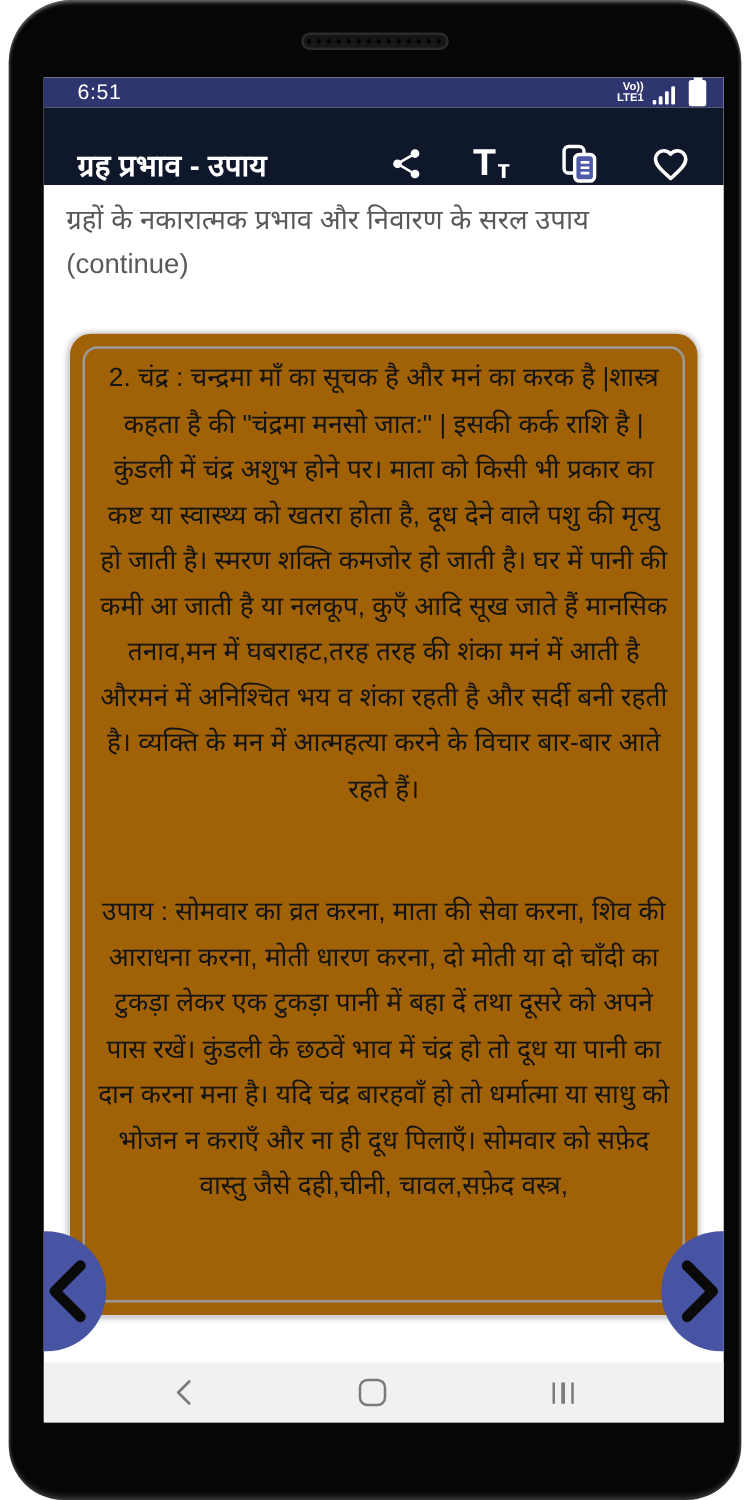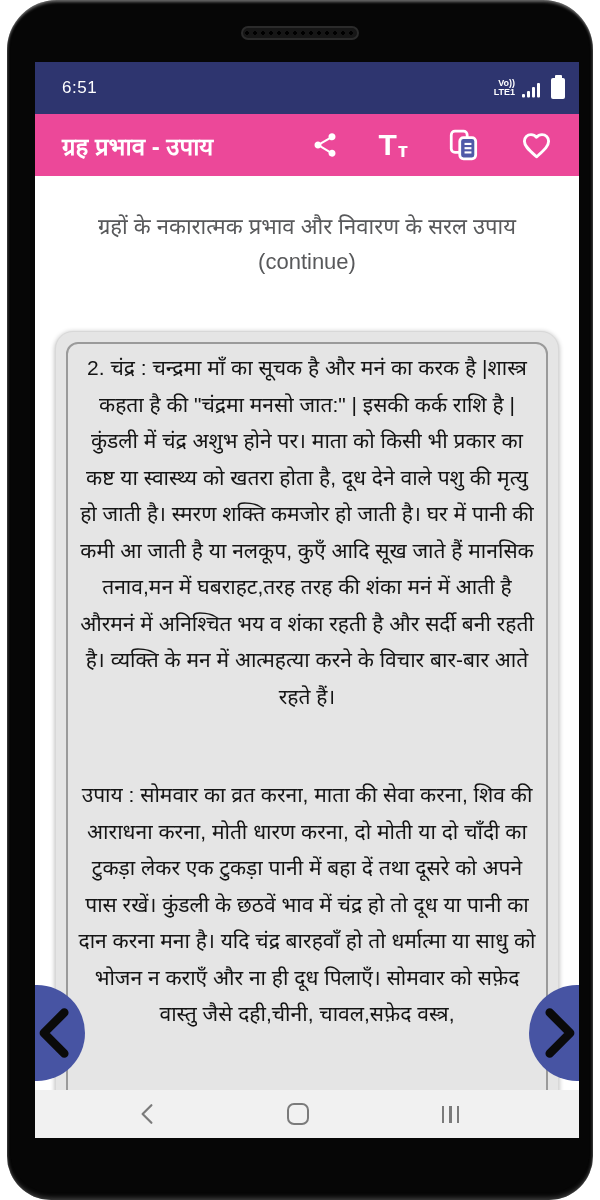--- a/index.html
+++ b/index.html
@@ -18,46 +18,46 @@
              width:118px; height:14px; border-radius:8px; background:#161616;
              border:2px solid #2b2b2b;
              background-image:radial-gradient(circle at 4px 5px, #000 1.6px, rgba(0,0,0,0) 2px);
              background-size:8px 10px; }
 
   
   .screen { position:absolute; left:28px; top:62px; width:544px; height:1076px;
             background:#ffffff; overflow:hidden; }
 
   
-  .status-bar { height:52px; background:#2e356f; display:flex; align-items:center;
+  .status-bar { height:24px; background:#2e356f; display:flex; align-items:center;
                 justify-content:space-between; padding:0 14px 0 27px; }
   .status-time { color:#fff; font-size:17px; letter-spacing:.5px; }
   .status-right { display:flex; align-items:center; gap:7px; }
   .volte { color:#fff; font-size:9px; line-height:9px; font-weight:bold; text-align:right; }
   .batt { width:14px; height:21px; background:#fff; border-radius:2px; position:relative; }
   .batt:before { content:""; position:absolute; top:-3px; left:3.5px; width:7px; height:3px;
                  background:#fff; border-radius:1px 1px 0 0; }
 
   
-  .app-bar { height:62px; background:#ec4899; display:flex; align-items:center;
+  .app-bar { height:62px; background:#0f172a; display:flex; align-items:flex-end;
              padding:0 26px 0 27px; }
   .app-title { color:#fff; font-size:24px; font-weight:bold; flex:1; white-space:nowrap; }
   .app-actions { display:flex; align-items:center; gap:39px; }
   .icon-btn { background:none; border:none; padding:0; cursor:pointer; display:flex;
               align-items:center; justify-content:center; }
   .tt { color:#fff; font-weight:bold; display:flex; align-items:flex-end; line-height:1; }
   .tt .t-large { font-size:30px; }
   .tt .t-small { font-size:21px; margin-left:1px; }
 
   
-  .heading { margin:33px 18px 0; text-align:center; color:#58595b; font-size:22px;
+  .heading { margin:10px 18px 0; text-align:left; color:#58595b; font-size:22px;
              line-height:35px; font-weight:500; }
 
   
-  .card { margin:52px 20px 0; height:787px; background:#e5e5e5; border-radius:18px;
+  .card { margin:38px 20px 0; height:787px; background:#a16207; border-radius:18px;
           border:1px solid #d8d8d8;
           box-shadow:0 1px 5px rgba(0,0,0,.30); overflow:hidden; }
   .card-inner { margin:10px; height:765px; border:2px solid #9a9a9a; border-radius:12px;
                 padding:6px 10px 4px; overflow:hidden; }
   .card-inner p { text-align:center; color:#141414; font-size:21px; line-height:36.5px; }
   .para1 { margin-bottom:62px; }
 
   
   .nav-arrow { position:absolute; width:96px; height:96px; border-radius:50%;
                background:#4754a3; border:none; cursor:pointer; z-index:5;

